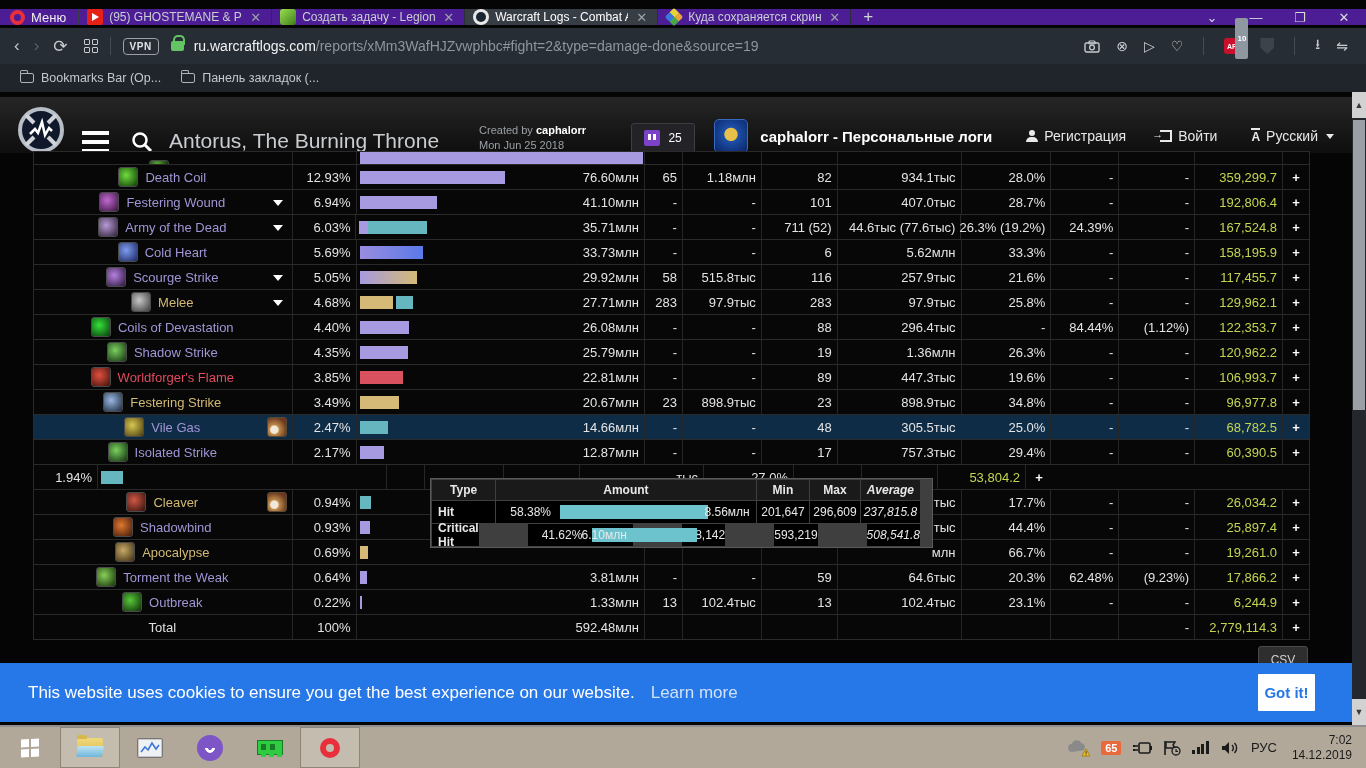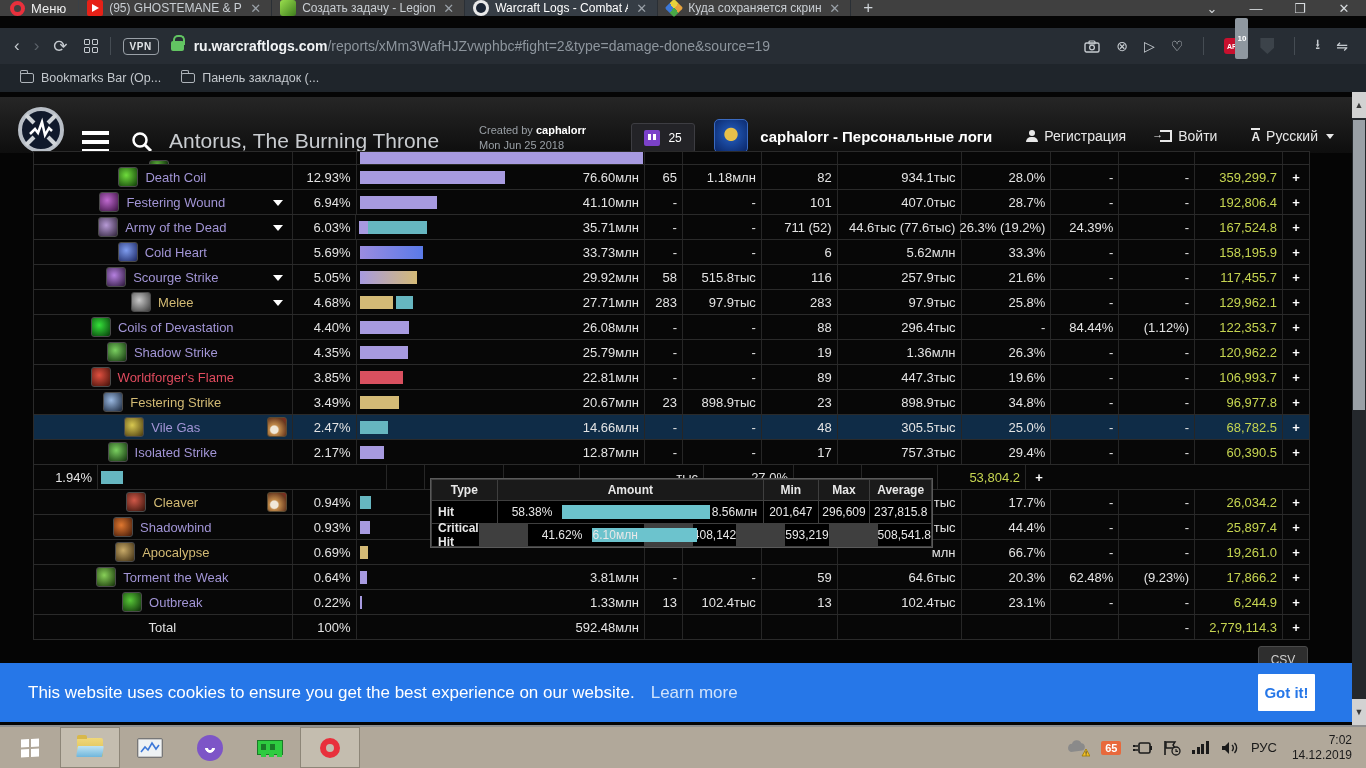--- a/index.html
+++ b/index.html
@@ -1,21 +1,21 @@
 <!DOCTYPE html>
 <html><head>
 <meta charset="utf-8">
 <style>
   * { margin:0; padding:0; box-sizing:border-box; }
   html,body { background:#000; }
   #screen { position:relative; width:1366px; height:768px; overflow:hidden;
             font-family:"Liberation Sans", sans-serif; background:#050505; }
 
   
-  #tabstrip { position:absolute; left:0; top:0; width:1366px; height:16px; background:#404040; display:flex; align-items:stretch; }
+  #tabstrip { position:absolute; left:0; top:9px; width:1366px; height:16px; background:#4c1d95; display:flex; align-items:stretch; }
   #menu-btn { display:flex; align-items:center; gap:6px; padding:0 12px 0 10px; color:#eee; font-size:13px; border-right:1px solid #3a4046; }
   .opera-o { width:15px; height:15px; border:4px solid #e8303c; border-radius:50%; }
   .tab { width:193px; display:flex; align-items:center; gap:6px; padding:0 8px; color:#c9ced3; font-size:12px; border-right:1px solid #2a2f35; position:relative; }
   .tab.active { background:#363d45; color:#fff; }
   .tab .ttl { flex:1; white-space:nowrap; overflow:hidden; }
   .tab .x { color:#9aa1a8; font-size:13px; padding:0 2px; }
   .fav { width:16px; height:16px; flex:0 0 16px; border-radius:2px; position:relative; }
   .fav-youtube { background:#e62117; }
   .fav-youtube:after { content:""; position:absolute; left:5px; top:4px; border-left:7px solid #fff; border-top:4px solid transparent; border-bottom:4px solid transparent; }
   .fav-legion { background:linear-gradient(135deg,#9adf4e,#3e7d1e); border-radius:3px; }
@@ -29,21 +29,21 @@
   #addressbar { position:absolute; left:0; top:28px; width:1366px; height:36px; background:#272d34; display:flex; align-items:center; color:#cfd4d9; }
   .nav-ic { font-size:17px; color:#c6cbd0; margin-left:14px; }
   .nav-ic.dis { color:#5c636a; }
   #grid-ic { display:grid; grid-template-columns:6px 6px; grid-gap:2px; margin-left:16px; }
   #grid-ic i { width:6px; height:6px; border:1.5px solid #c6cbd0; border-radius:1px; }
   .vdiv { width:1px; height:18px; background:#454c53; margin:0 12px; }
   #vpn-badge { border:1.5px solid #9aa1a8; border-radius:4px; font-size:10px; font-weight:bold; color:#dfe3e6; padding:2px 6px; letter-spacing:.5px; }
   #lock { width:13px; height:10px; background:#62c462; border-radius:2px; position:relative; margin:0 10px 0 12px; }
   #lock:before { content:""; position:absolute; left:2.5px; top:-6px; width:8px; height:8px; border:2px solid #62c462; border-bottom:none; border-radius:5px 5px 0 0; }
   #url { font-size:14px; white-space:nowrap; }
-  #url .dom { color:#f0f2f4; font-weight:bold; }
+  #url .dom { color:#f0f2f4; font-weight:normal; }
   #url .path { color:#8d959d; }
   #addr-right { margin-left:auto; display:flex; align-items:center; margin-right:10px; }
   .ar-ic { margin:0 8px; color:#c6cbd0; font-size:14px; display:flex; align-items:center; }
   #arp-badge { background:#c8102e; color:#fff; font-size:7px; font-weight:bold; width:20px; height:16px; border-radius:3px; display:flex; align-items:center; justify-content:center; position:relative; }
   #arp-badge em { position:absolute; right:-4px; bottom:-5px; font-style:normal; background:#8f98a0; color:#fff; font-size:8px; padding:16px 2px; border-radius:2px; }
   #shield-ic { width:14px; height:16px; background:#3c434a; clip-path:polygon(0 0,100% 0,100% 60%,50% 100%,0 60%); }
 
   #bookmarksbar { position:absolute; left:0; top:64px; width:1366px; height:28px; background:#1f252b; display:flex; align-items:center; font-size:12.5px; color:#c3c8cd; }
   .bm { display:flex; align-items:center; gap:7px; margin-left:20px; }
   .folder-ic { width:14px; height:10px; border:1.5px solid #aeb4ba; border-radius:2px; position:relative; }
@@ -99,21 +99,21 @@
   .seg-gradpb { background:linear-gradient(90deg,#9a8ce0,#5a7ae8); }
   .seg-gradpt { background:linear-gradient(90deg,#a79ae0,#d4ba76); }
   .seg-gap { background:transparent; }
   .amt-val { position:absolute; right:5px; }
 
   
   #tooltip { position:absolute; left:430px; top:386px; width:503px; background:#3f3f3f; border:1px solid #5a5a5a; padding:1px; z-index:30; font-size:12px; }
   #tooltip .trow { display:flex; height:22px; margin-bottom:1px; }
   #tooltip .trow:last-child { margin-bottom:0;gap:48px; }
   #tooltip .tcell { background:#000; color:#e8e8e8; display:flex; align-items:center; justify-content:center; margin-right:1px; height:100%; }
-  #tooltip .tcell:last-child { margin-right:0; }
+  #tooltip .tcell:last-child { margin-right:11px;font-style:italic; }
   #tooltip .thead .tcell { background:#1a1a1a; font-weight:bold; height:20px; }
   #tooltip .thead { height:20px; }
   .tc-type { width:65px; justify-content:flex-start !important; padding-left:6px; font-weight:bold; }
   .thead .tc-type { justify-content:center !important; padding-left:0; }
   .tc-amt { width:267px; position:relative; }
   .tc-min { width:54px; } .tc-max { width:51px; } .tc-avg { width:61px; }
   .tt-pct { position:absolute; left:14px; }
   .tt-bar { position:absolute; left:64px; top:4px; height:14px; background:#6cc3cd; }
   .tt-val { position:absolute; right:6px; }
 

